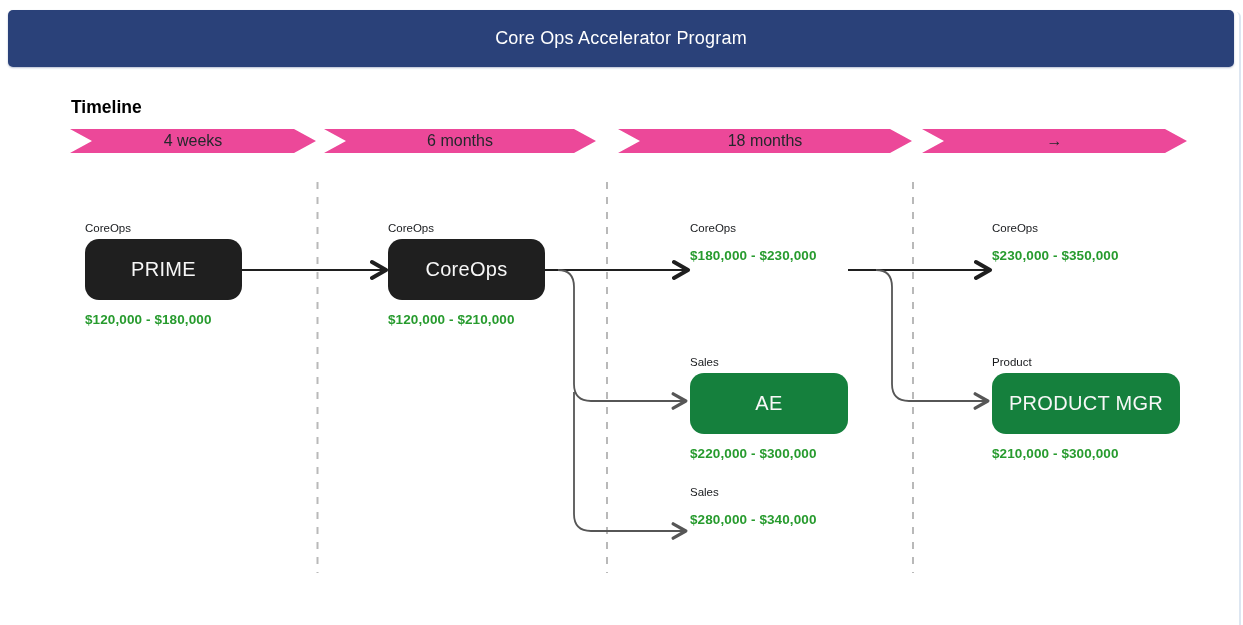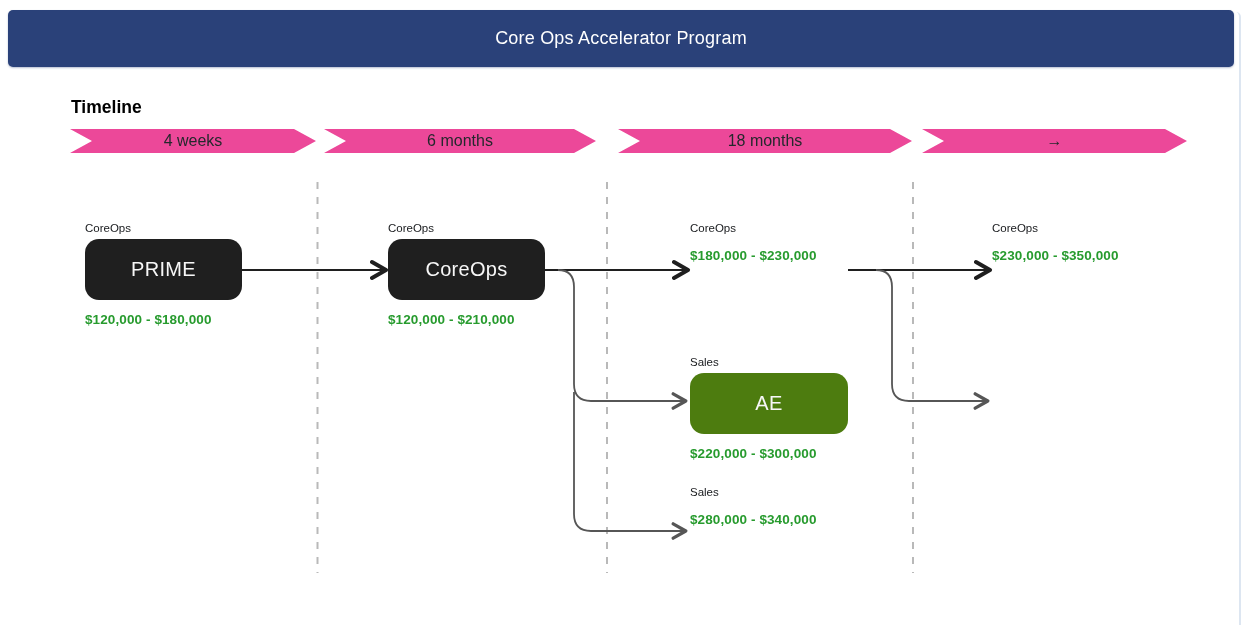--- a/index.html
+++ b/index.html
@@ -27,21 +27,21 @@
 
   
   svg.connectors{position:absolute;left:0;top:0;pointer-events:none;}
 
   
   .role{position:absolute;}
   .track{font-size:11.5px;color:#17191c;height:14px;margin-bottom:3px;}
   .box{height:61px;border-radius:14px;display:flex;align-items:center;justify-content:center;
     color:#f7f7f7;font-size:20px;font-weight:500;letter-spacing:.3px;cursor:default;}
   .box.dark{background:#1f1f1f;}
-  .box.gray{background:#4d7c0f;}
+  .box.gray{background:#15803d;}
   .salary{margin-top:12px;font-size:13.5px;font-weight:bold;color:#279b2e;letter-spacing:.1px;}
 </style>
 </head>
 <body>
 
 <div class="stage">
 
   <div class="card-edge"></div>
 
   <div class="header">
@@ -107,19 +107,24 @@
     <div class="track">CoreOps</div>
     <div class="salary">$230,000 - $350,000</div>
   </div>
 
   <div class="role" style="left:690px;top:356px;width:158px;">
     <div class="track">Sales</div>
     <div class="box gray">AE</div>
     <div class="salary">$220,000 - $300,000</div>
   </div>
 
+  <div class="role" style="left:992px;top:356px;width:188px;">
+    <div class="track">Product</div>
+    <div class="box gray">PRODUCT MGR</div>
+    <div class="salary">$210,000 - $300,000</div>
+  </div>
 
   <div class="role" style="left:690px;top:486px;width:158px;">
     <div class="track">Sales</div>
     <div class="salary">$280,000 - $340,000</div>
   </div>
 
 </div>
 
 </body></html>

